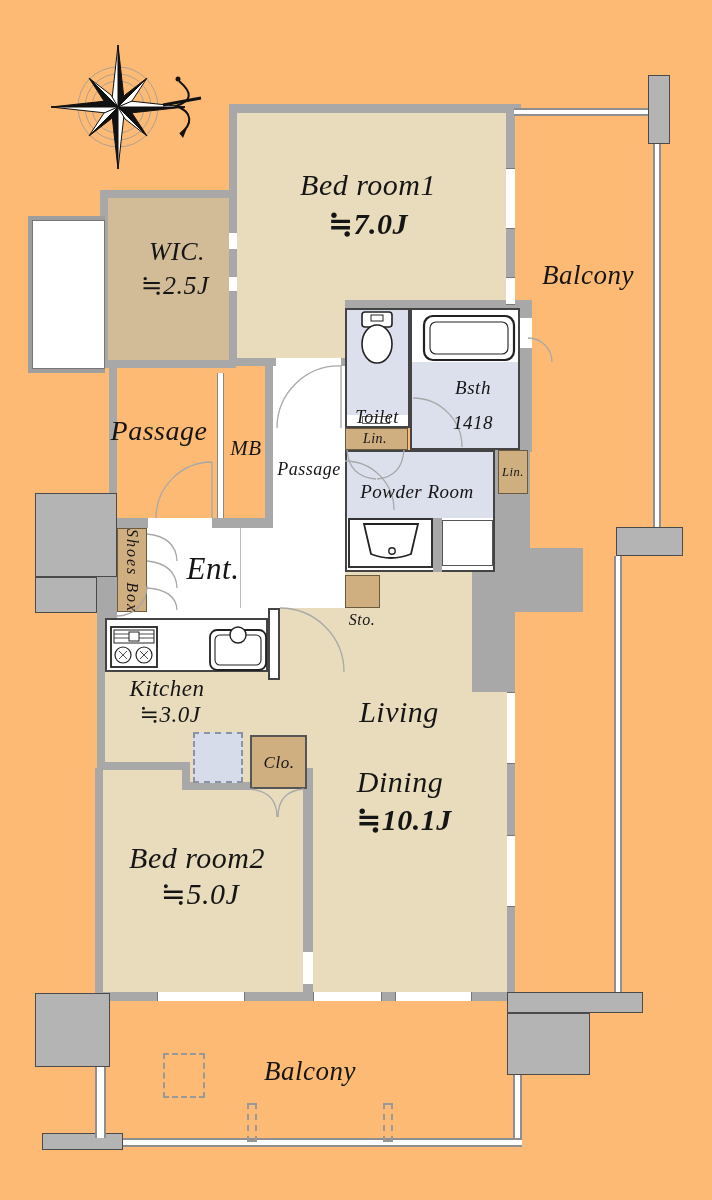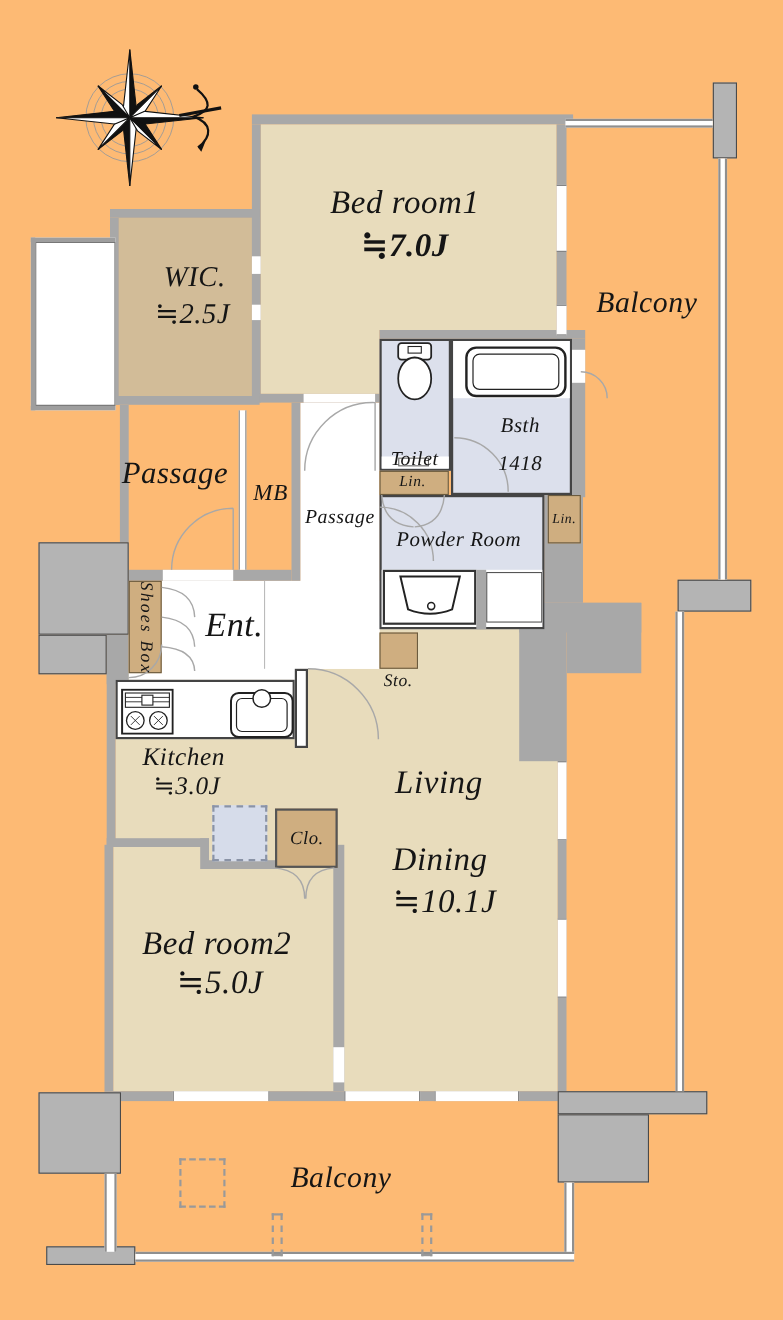--- a/index.html
+++ b/index.html
@@ -223,18 +223,18 @@
   <div class="lbl s18" style="left:309px;top:441px;">Passage</div>
   <div class="lbl s19" style="left:417px;top:491px;">Powder Room</div>
   <div class="lbl s16 vertical" style="left:132px;top:571px;">Shoes Box</div>
   <div class="lbl s25" style="left:213px;top:568px;">Ent.</div>
   <div class="lbl s16" style="left:362px;top:620px;">Sto.</div>
   <div class="lbl s23" style="left:167px;top:688px;">Kitchen</div>
   <div class="lbl s23" style="left:170px;top:714px;">≒3.0J</div>
   <div class="lbl s17" style="left:279px;top:762px;">Clo.</div>
   <div class="lbl s30" style="left:399px;top:712px;">Living</div>
   <div class="lbl s30" style="left:400px;top:782px;">Dining</div>
-  <div class="lbl s30" style="left:404px;top:820px;">≒10.1J</div>
+  <div class="lbl s30" style="left:404px;top:820px;font-weight:bold;">≒10.1J</div>
   <div class="lbl s30" style="left:197px;top:858px;">Bed room2</div>
   <div class="lbl s30" style="left:200px;top:894px;">≒5.0J</div>
   <div class="lbl s27" style="left:310px;top:1071px;">Balcony</div>
 
 </div>
 
 </body></html>

